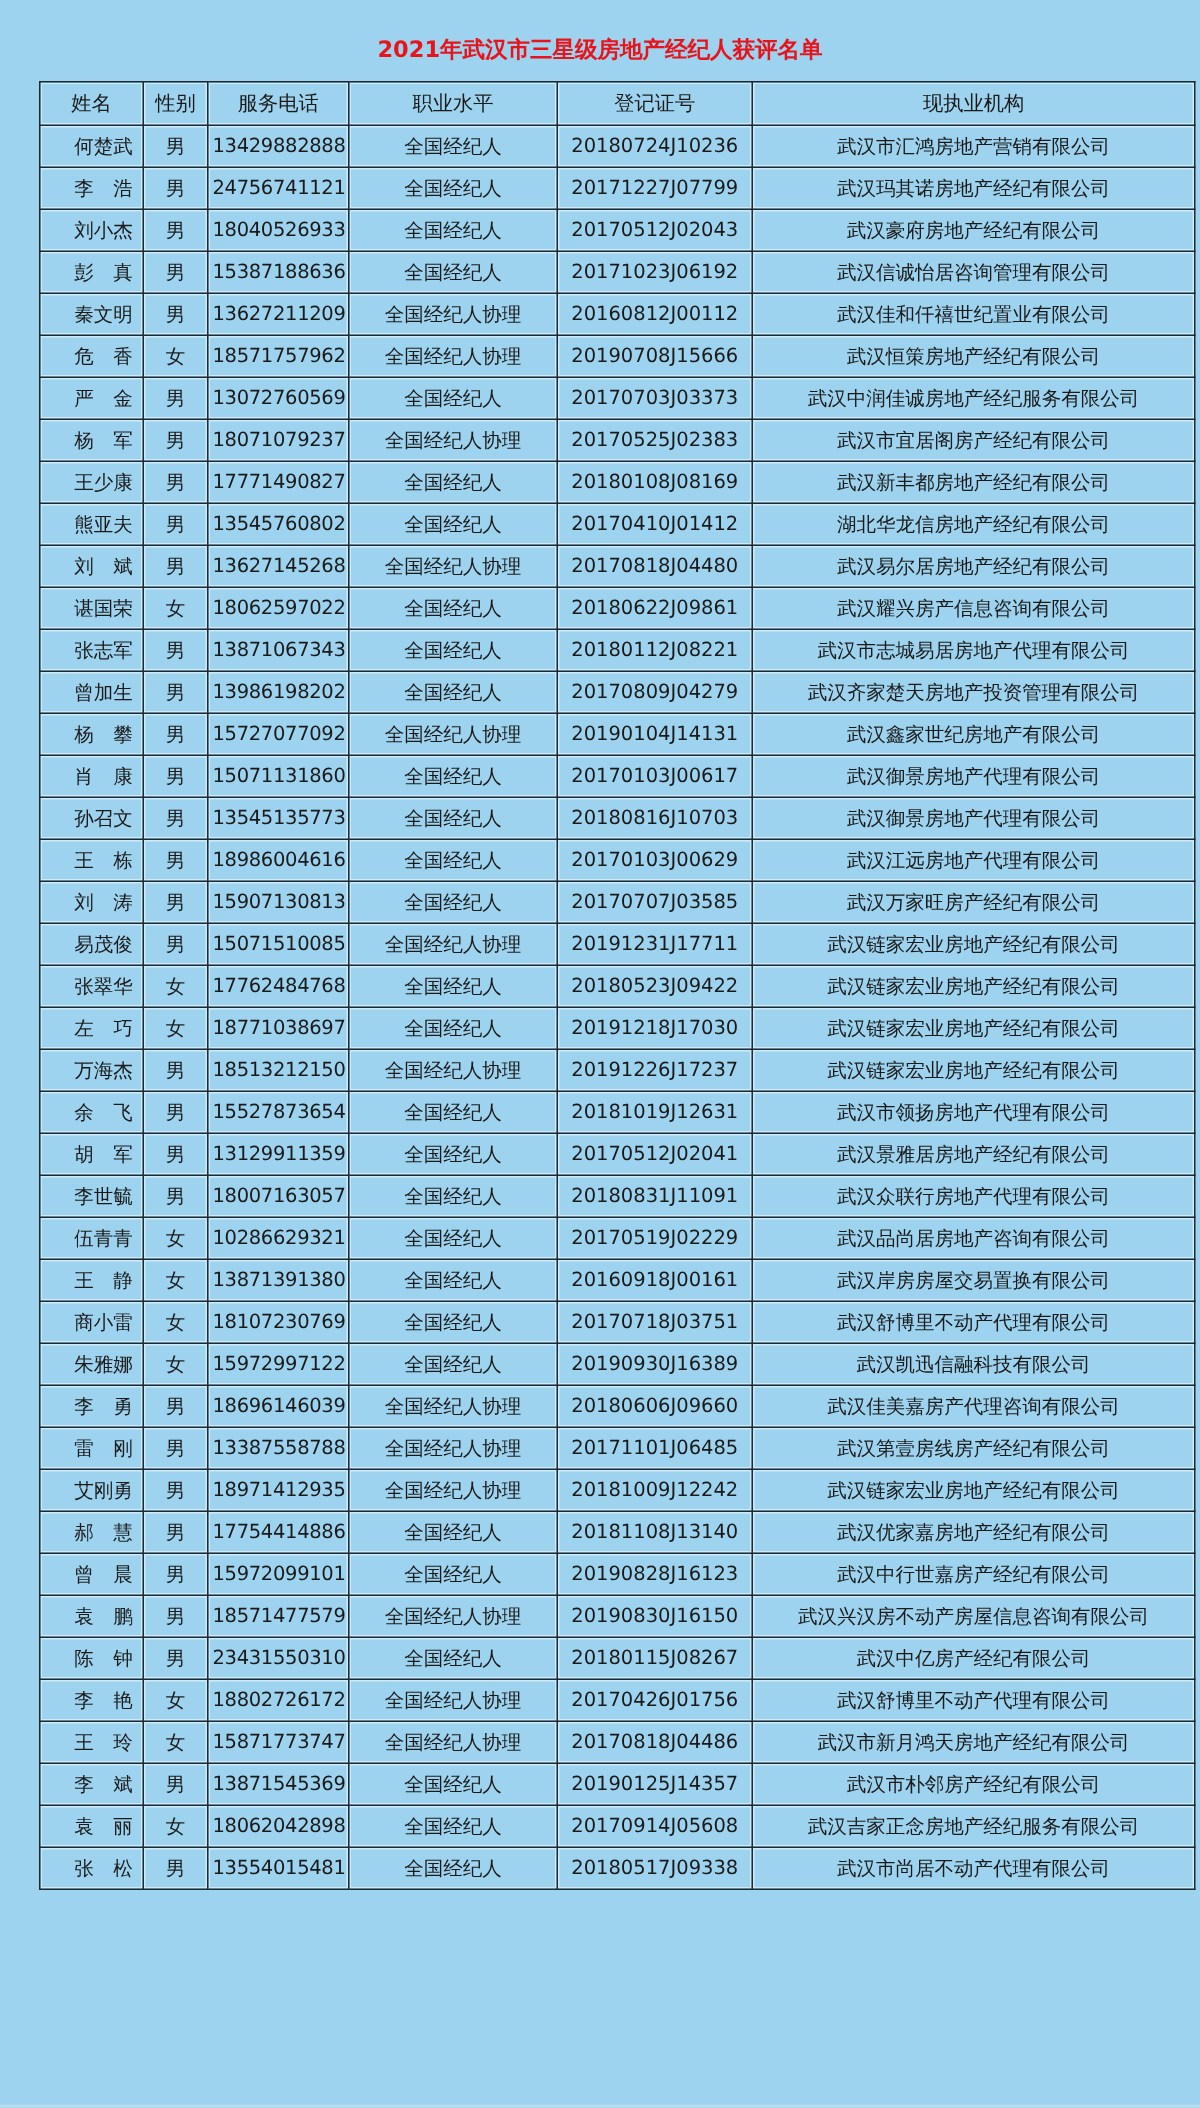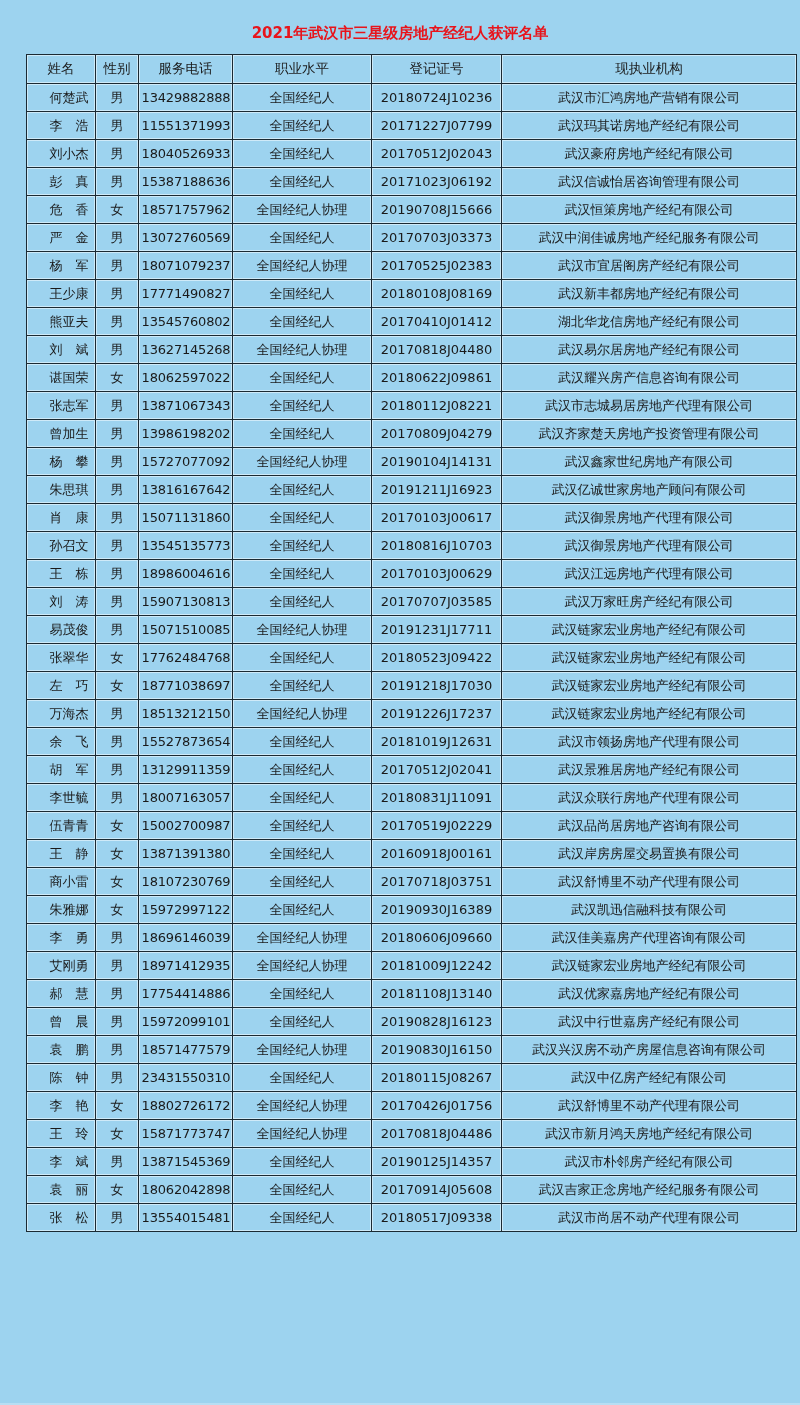--- a/index.html
+++ b/index.html
@@ -78,21 +78,21 @@
         <td class="name">何楚武</td>
         <td class="sex">男</td>
         <td class="phone">13429882888</td>
         <td class="level">全国经纪人</td>
         <td class="id">20180724J10236</td>
         <td class="org">武汉市汇鸿房地产营销有限公司</td>
       </tr>
       <tr>
         <td class="name">李　浩</td>
         <td class="sex">男</td>
-        <td class="phone">11551371993</td>
+        <td class="phone">24756741121</td>
         <td class="level">全国经纪人</td>
         <td class="id">20171227J07799</td>
         <td class="org">武汉玛其诺房地产经纪有限公司</td>
       </tr>
       <tr>
         <td class="name">刘小杰</td>
         <td class="sex">男</td>
         <td class="phone">18040526933</td>
         <td class="level">全国经纪人</td>
         <td class="id">20170512J02043</td>
@@ -100,20 +100,28 @@
       </tr>
       <tr>
         <td class="name">彭　真</td>
         <td class="sex">男</td>
         <td class="phone">15387188636</td>
         <td class="level">全国经纪人</td>
         <td class="id">20171023J06192</td>
         <td class="org">武汉信诚怡居咨询管理有限公司</td>
       </tr>
       <tr>
+        <td class="name">秦文明</td>
+        <td class="sex">男</td>
+        <td class="phone">13627211209</td>
+        <td class="level">全国经纪人协理</td>
+        <td class="id">20160812J00112</td>
+        <td class="org">武汉佳和仟禧世纪置业有限公司</td>
+      </tr>
+      <tr>
         <td class="name">危　香</td>
         <td class="sex">女</td>
         <td class="phone">18571757962</td>
         <td class="level">全国经纪人协理</td>
         <td class="id">20190708J15666</td>
         <td class="org">武汉恒策房地产经纪有限公司</td>
       </tr>
       <tr>
         <td class="name">严　金</td>
         <td class="sex">男</td>
@@ -180,28 +188,20 @@
       </tr>
       <tr>
         <td class="name">杨　攀</td>
         <td class="sex">男</td>
         <td class="phone">15727077092</td>
         <td class="level">全国经纪人协理</td>
         <td class="id">20190104J14131</td>
         <td class="org">武汉鑫家世纪房地产有限公司</td>
       </tr>
       <tr>
-        <td class="name">朱思琪</td>
-        <td class="sex">男</td>
-        <td class="phone">13816167642</td>
-        <td class="level">全国经纪人</td>
-        <td class="id">20191211J16923</td>
-        <td class="org">武汉亿诚世家房地产顾问有限公司</td>
-      </tr>
-      <tr>
         <td class="name">肖　康</td>
         <td class="sex">男</td>
         <td class="phone">15071131860</td>
         <td class="level">全国经纪人</td>
         <td class="id">20170103J00617</td>
         <td class="org">武汉御景房地产代理有限公司</td>
       </tr>
       <tr>
         <td class="name">孙召文</td>
         <td class="sex">男</td>
@@ -278,21 +278,21 @@
         <td class="name">李世毓</td>
         <td class="sex">男</td>
         <td class="phone">18007163057</td>
         <td class="level">全国经纪人</td>
         <td class="id">20180831J11091</td>
         <td class="org">武汉众联行房地产代理有限公司</td>
       </tr>
       <tr>
         <td class="name">伍青青</td>
         <td class="sex">女</td>
-        <td class="phone">15002700987</td>
+        <td class="phone">10286629321</td>
         <td class="level">全国经纪人</td>
         <td class="id">20170519J02229</td>
         <td class="org">武汉品尚居房地产咨询有限公司</td>
       </tr>
       <tr>
         <td class="name">王　静</td>
         <td class="sex">女</td>
         <td class="phone">13871391380</td>
         <td class="level">全国经纪人</td>
         <td class="id">20160918J00161</td>
@@ -314,20 +314,28 @@
         <td class="id">20190930J16389</td>
         <td class="org">武汉凯迅信融科技有限公司</td>
       </tr>
       <tr>
         <td class="name">李　勇</td>
         <td class="sex">男</td>
         <td class="phone">18696146039</td>
         <td class="level">全国经纪人协理</td>
         <td class="id">20180606J09660</td>
         <td class="org">武汉佳美嘉房产代理咨询有限公司</td>
+      </tr>
+      <tr>
+        <td class="name">雷　刚</td>
+        <td class="sex">男</td>
+        <td class="phone">13387558788</td>
+        <td class="level">全国经纪人协理</td>
+        <td class="id">20171101J06485</td>
+        <td class="org">武汉第壹房线房产经纪有限公司</td>
       </tr>
       <tr>
         <td class="name">艾刚勇</td>
         <td class="sex">男</td>
         <td class="phone">18971412935</td>
         <td class="level">全国经纪人协理</td>
         <td class="id">20181009J12242</td>
         <td class="org">武汉链家宏业房地产经纪有限公司</td>
       </tr>
       <tr>

